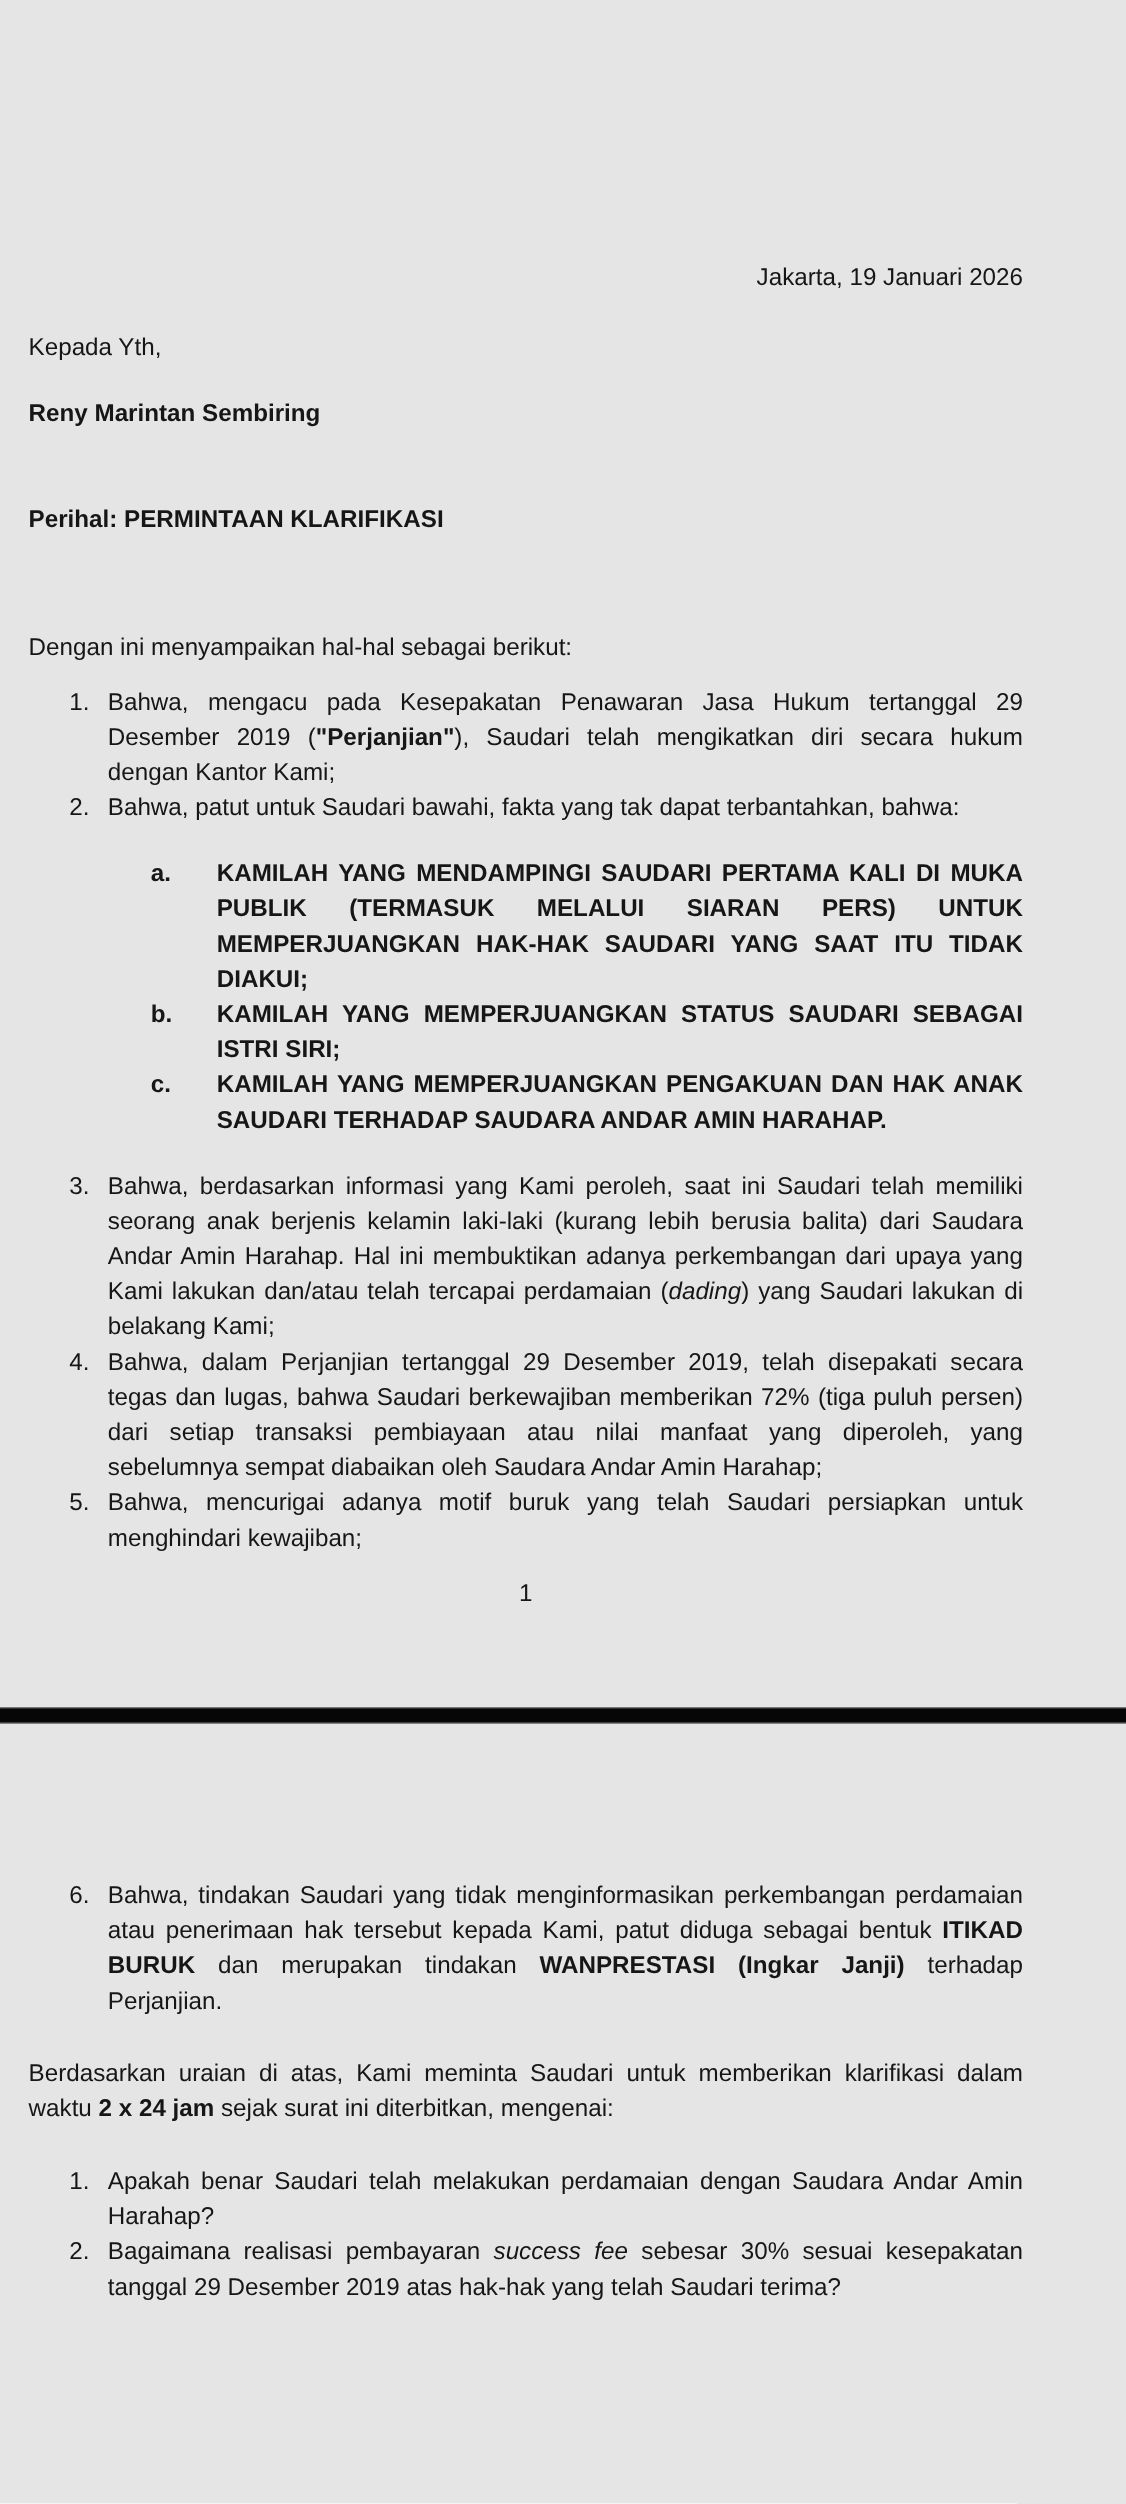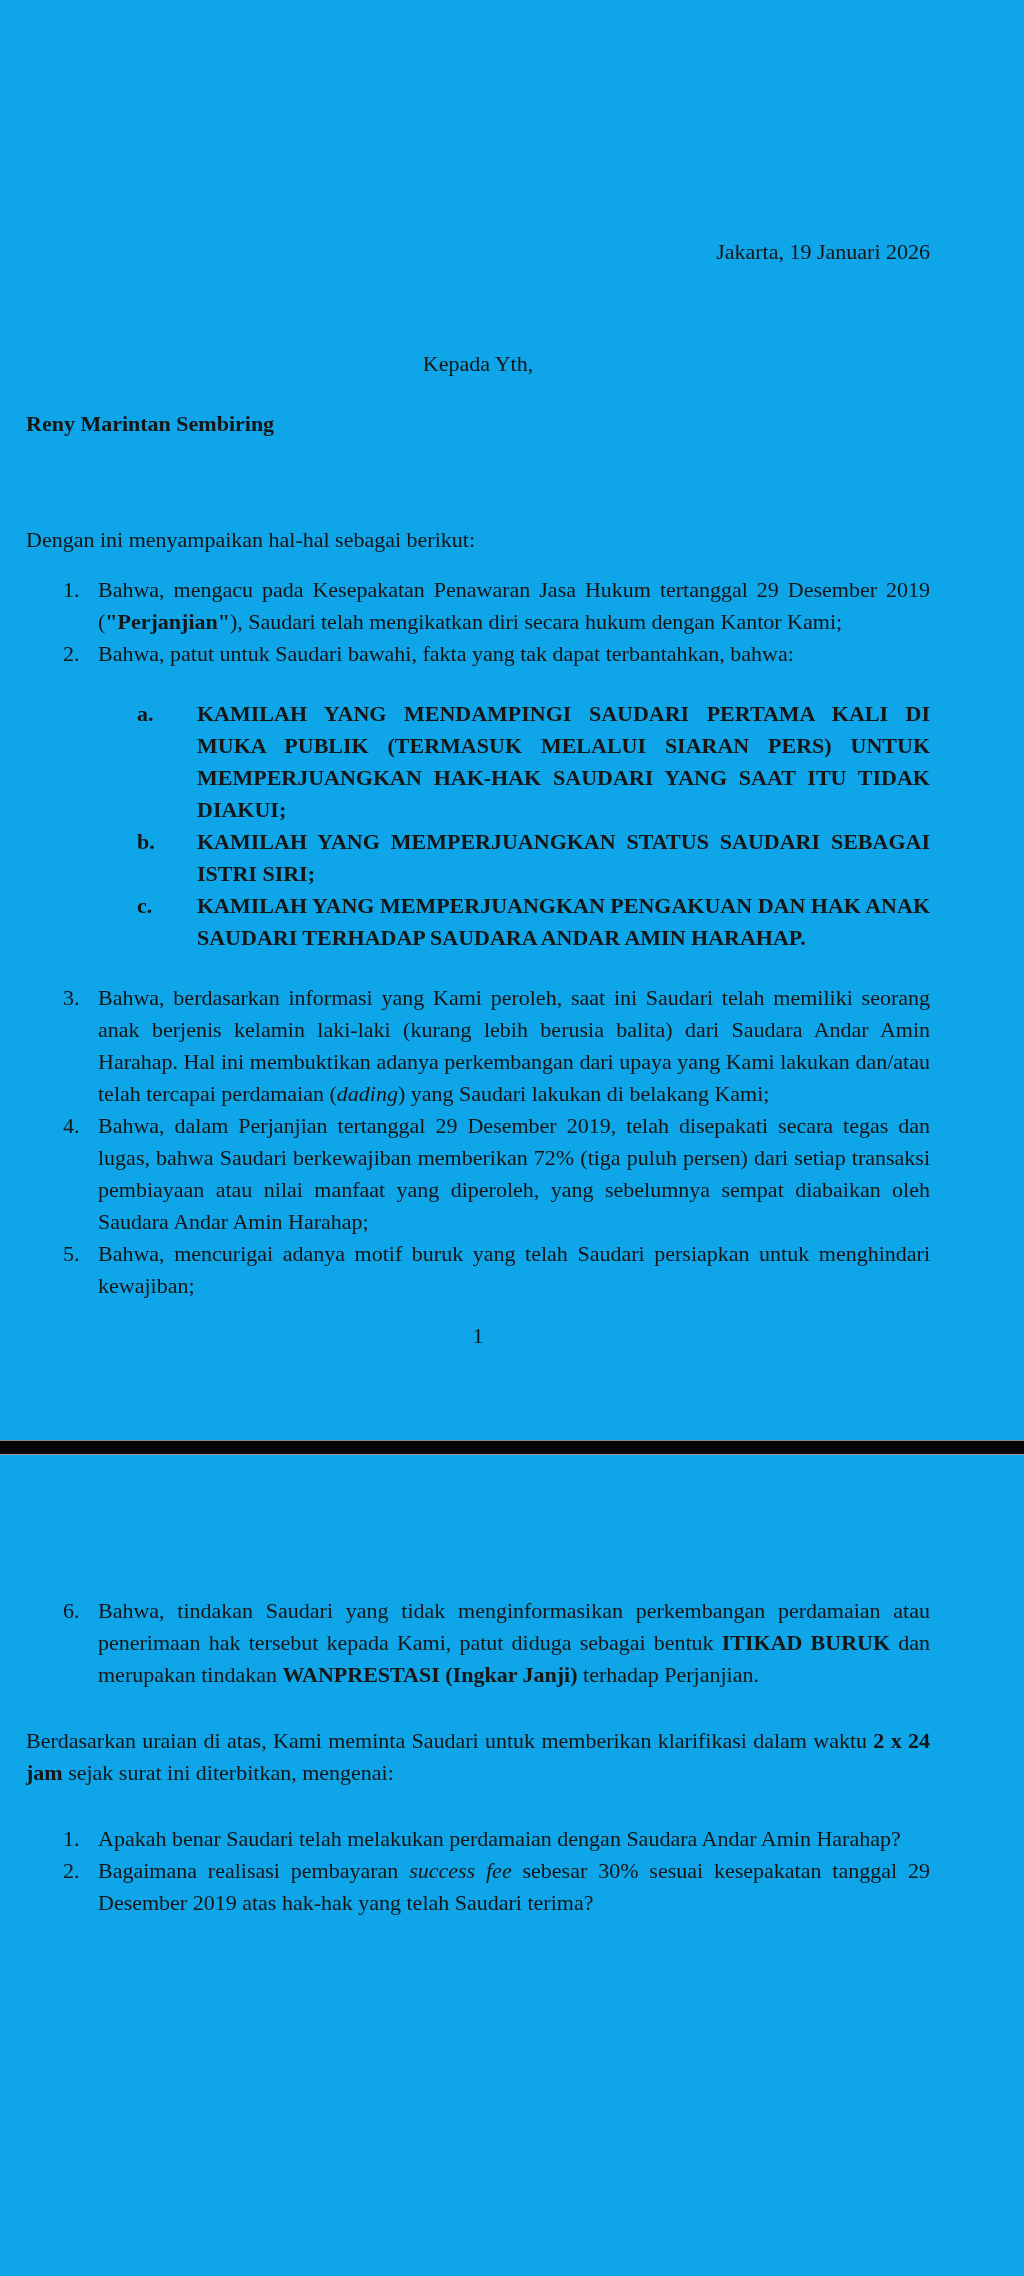--- a/index.html
+++ b/index.html
@@ -1,26 +1,26 @@
 <!DOCTYPE html>
 <html><head>
 <meta charset="utf-8">
 <style>
   * { margin:0; padding:0; box-sizing:border-box; }
   html,body { background:#ffffff; }
   .page {
     width:1024px; height:2276px; overflow:hidden;
-    background:#0ea5e9; color:#161616;
-    font-family:Liberation Serif, serif;
+    background:#e5e5e5; color:#161616;
+    font-family:Liberation Sans, sans-serif;
     font-size:22px; line-height:32px;
     padding-top:236px;
   }
   .content { padding-left:26px; padding-right:94px; }
   .date { text-align:right; }
-  .salutation { margin-top:80px;text-align:center; }
+  .salutation { margin-top:32px; }
   .recipient-name { margin-top:28px; font-weight:bold; }
   .addr { margin-top:16px; }
   .subject { margin-top:64px; font-weight:bold; }
   .intro { margin-top:84px; }
   .list { margin-top:18px; }
   .li { display:flex; }
   .li > .num { flex:0 0 72px; padding-left:37px; }
   .li > .txt { flex:1 1 auto; text-align:justify; }
   .sub-list { margin:28px 0; }
   .sli > .num { flex:0 0 147px; padding-left:111px; font-weight:bold; }
@@ -40,20 +40,21 @@
 <body>
 
 <div class="page">
 
   <div class="content">
     <div class="date">Jakarta, 19 Januari 2026</div>
 
     <div class="salutation">Kepada Yth,</div>
     <div class="recipient-name">Reny Marintan Sembiring</div>
 
+    <div class="subject">Perihal: PERMINTAAN KLARIFIKASI</div>
 
     <div class="intro">Dengan ini menyampaikan hal-hal sebagai berikut:</div>
 
     <div class="list">
 
       <div class="li">
         <span class="num">1.</span>
         <div class="txt"><span>Bahwa, mengacu pada Kesepakatan Penawaran Jasa Hukum tertanggal 29 Desember 2019 (</span><b>"Perjanjian"</b><span>), Saudari telah mengikatkan diri secara hukum dengan Kantor Kami;</span></div>
       </div>
 

